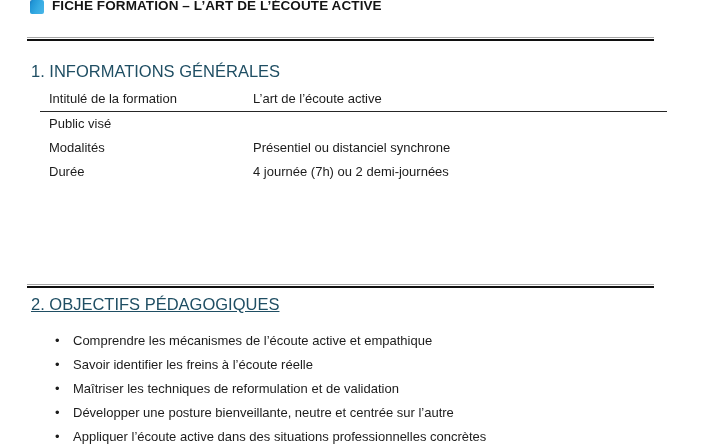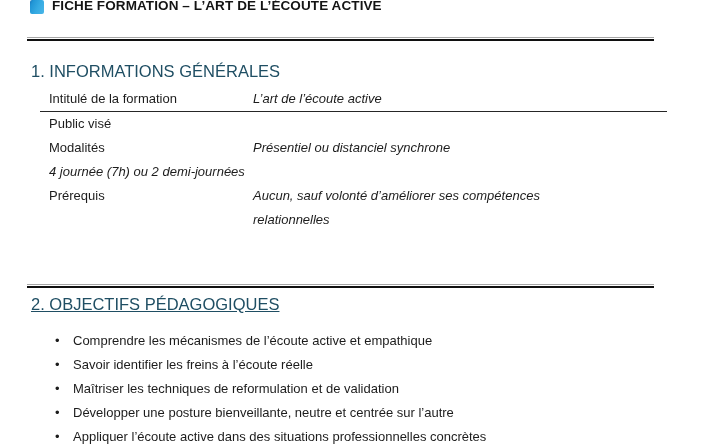--- a/index.html
+++ b/index.html
@@ -86,21 +86,20 @@
   .trow.first {
     border-bottom: 1px solid #262626;
   }
   .tlabel {
     width: 204px;
     flex: 0 0 auto;
   }
   .tvalue {
     flex: 1 1 auto;
     white-space: pre-line;
-    font-style: italic;
   }
   
   .bullets {
     position: absolute;
     top: 329px;
     left: 55px;
     width: 600px;
     margin: 0;
     padding: 0;
     list-style: none;
@@ -142,26 +141,22 @@
       <div class="tvalue">L’art de l’écoute active</div>
     </div>
     <div class="trow">
       <div class="tlabel">Public visé</div>
     </div>
     <div class="trow">
       <div class="tlabel">Modalités</div>
       <div class="tvalue">Présentiel ou distanciel synchrone</div>
     </div>
     <div class="trow">
+      <div class="tlabel">Durée</div>
       <div class="tvalue">4 journée (7h) ou 2 demi-journées</div>
-    </div>
-    <div class="trow">
-      <div class="tlabel">Prérequis</div>
-      <div class="tvalue">Aucun, sauf volonté d’améliorer ses compétences
-relationnelles</div>
     </div>
   </div>
 
   <div class="rule-double rule-bottom">
     <div class="rule-gray"></div>
     <div class="rule-gap"></div>
     <div class="rule-black"></div>
   </div>
 
   <h1 class="section-heading heading-2">2. OBJECTIFS PÉDAGOGIQUES</h1>

